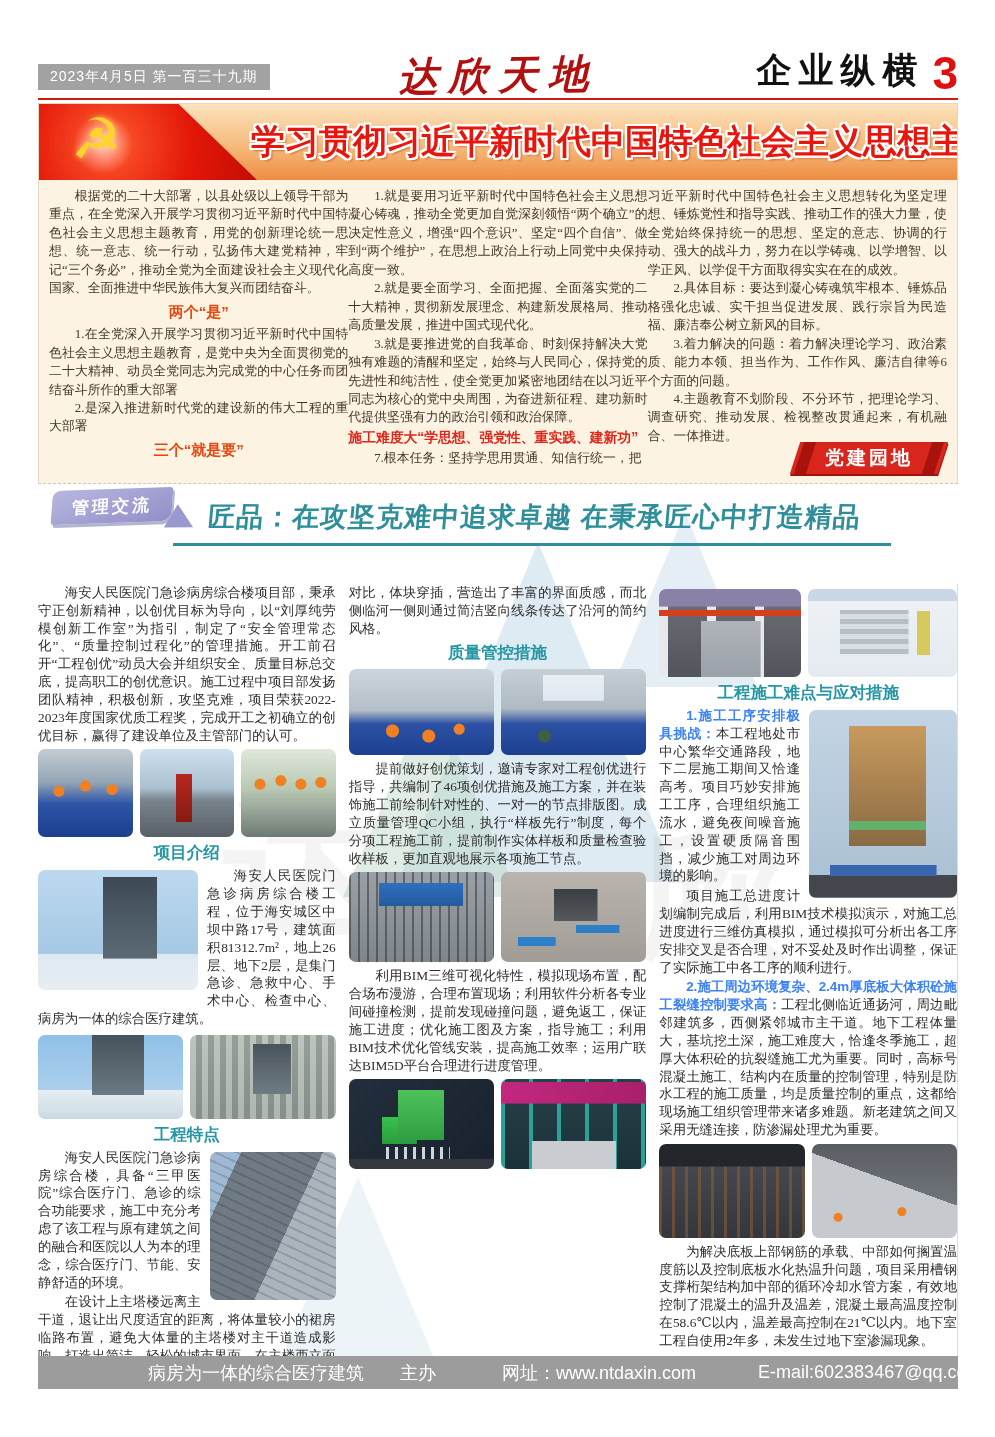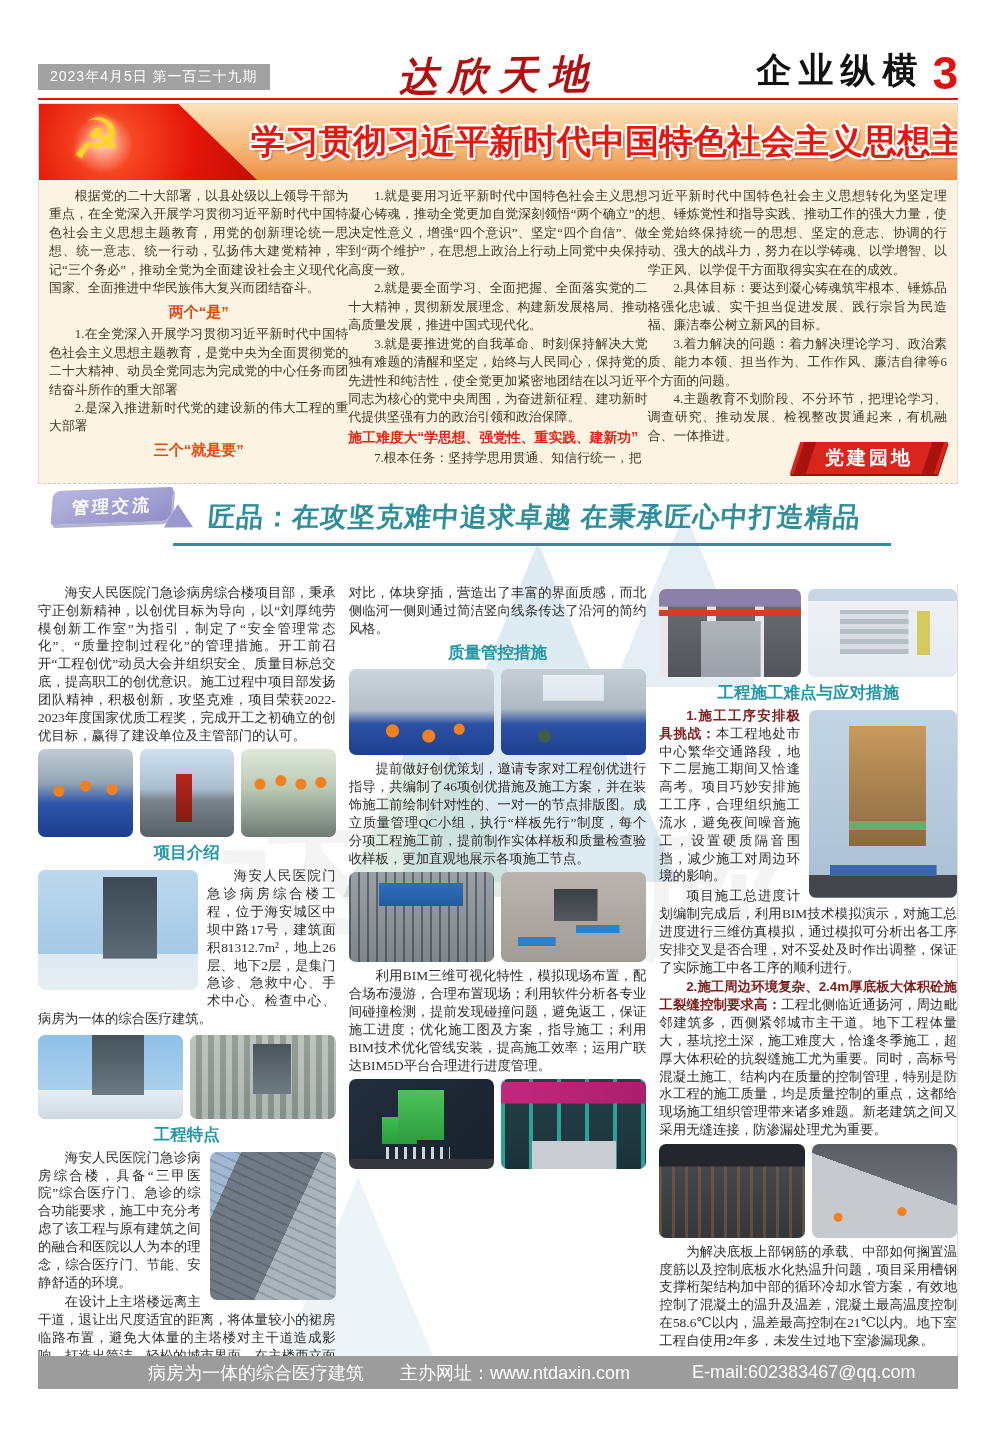--- a/index.html
+++ b/index.html
@@ -73,21 +73,21 @@
            color:#2e8e99; letter-spacing:1px; transform:skewX(-5deg); white-space:nowrap;
            padding-bottom:8px; border-bottom:3px solid #2e8e99; }
 
   .cols3 { position:absolute; left:0; top:62px; width:920px; height:807px; display:flex; gap:13px;
            border-right:1px solid #ddd; z-index:1;margin-top:35px; }
   .bcol { flex:1; font-size:13.4px; line-height:1.33; color:#2e2e2e; }
   .bcol .p { text-indent:2em; text-align:justify; margin-bottom:2px; }
   .bcol .p.cont { text-indent:0; }
   .h-teal { text-align:center; color:#2596a4; font-family:"Liberation Sans",sans-serif;
             font-weight:bold; font-size:16.5px; margin:5px 0 3px; }
-  .lead-b { font-family:"Liberation Sans",sans-serif; font-weight:bold; color:#7f1d1d; }
+  .lead-b { font-family:"Liberation Sans",sans-serif; font-weight:bold; color:#3b82f6; }
   .tbc { text-align:left; font-family:"DejaVu Serif",serif; 
          letter-spacing:4px; font-size:10px; margin-top:5px; color:#333; }
 
   .row { display:flex; gap:7px; margin:5px 0; }
   .ph { border-radius:7px; flex:1; }
   .fl { float:left;  margin:3px 9px 3px 0; border-radius:7px; }
   .fr { float:right; margin:3px 0 3px 9px; border-radius:7px; }
   .cf::after { content:""; display:block; clear:both; }
 
   
@@ -174,21 +174,21 @@
       radial-gradient(circle at 18% 78%,#ef8123 0 4px,rgba(0,0,0,0) 5px),
       radial-gradient(circle at 62% 72%,#ef8123 0 4px,rgba(0,0,0,0) 5px),
       linear-gradient(200deg,rgba(0,0,0,0) 0 42%,#c6cacf 42%),
       linear-gradient(180deg,#5a5e64 0%,#7d8288 100%); }
 
   
   .foot { position:absolute; left:38px; top:1356px; width:920px; height:33px; background:#9c9c9c;
           color:#fff; font:18px "Liberation Sans","DejaVu Sans",sans-serif; display:flex;
           align-items:center; padding-left:110px; }
   .foot span { white-space:nowrap; }
-  .f-company { margin-right:36px; } .f-role { } .f-site { margin-right:62px; }
+  .f-company { margin-right:36px; } .f-role { margin-right:66px; } .f-site { margin-right:62px; }
 </style>
 </head>
 <body>
 
 <div class="page">
 
   <div class="header-row">
     <div class="date-box">2023年4月5日  第一百三十九期</div>
     <div class="masthead">达欣天地</div>
     <div class="section-page">

